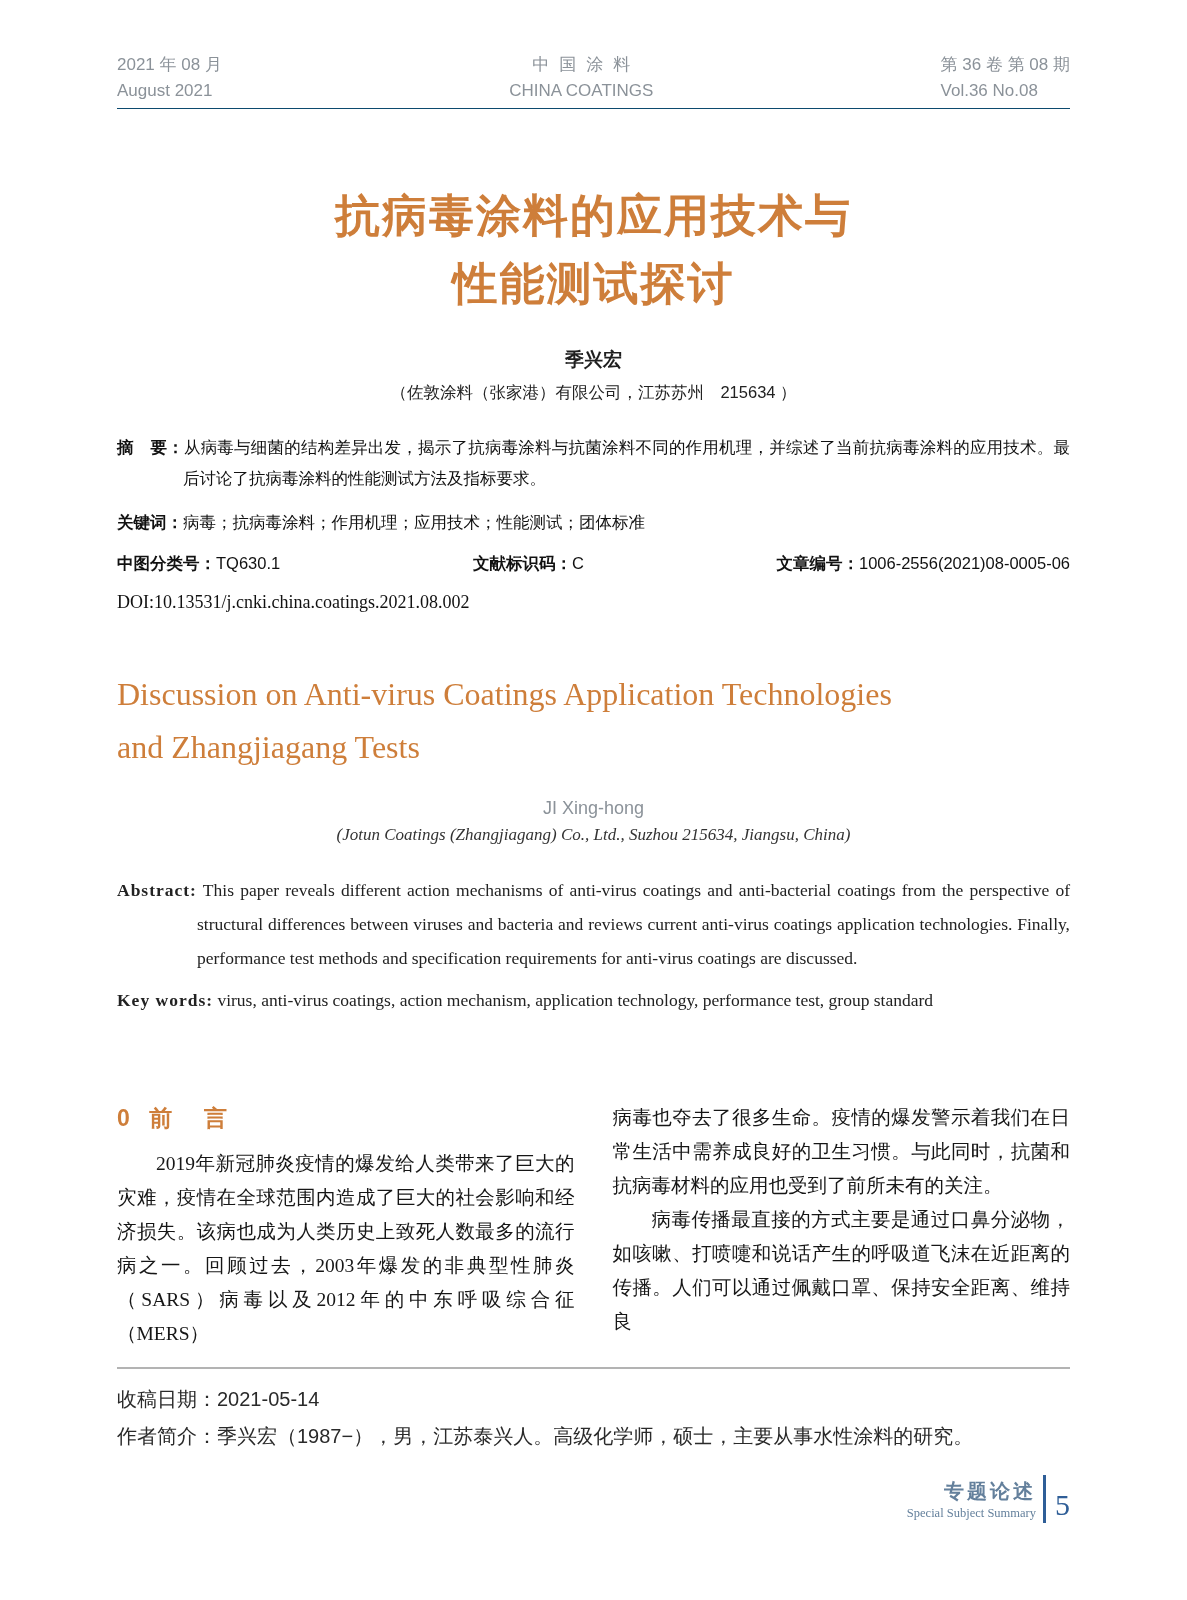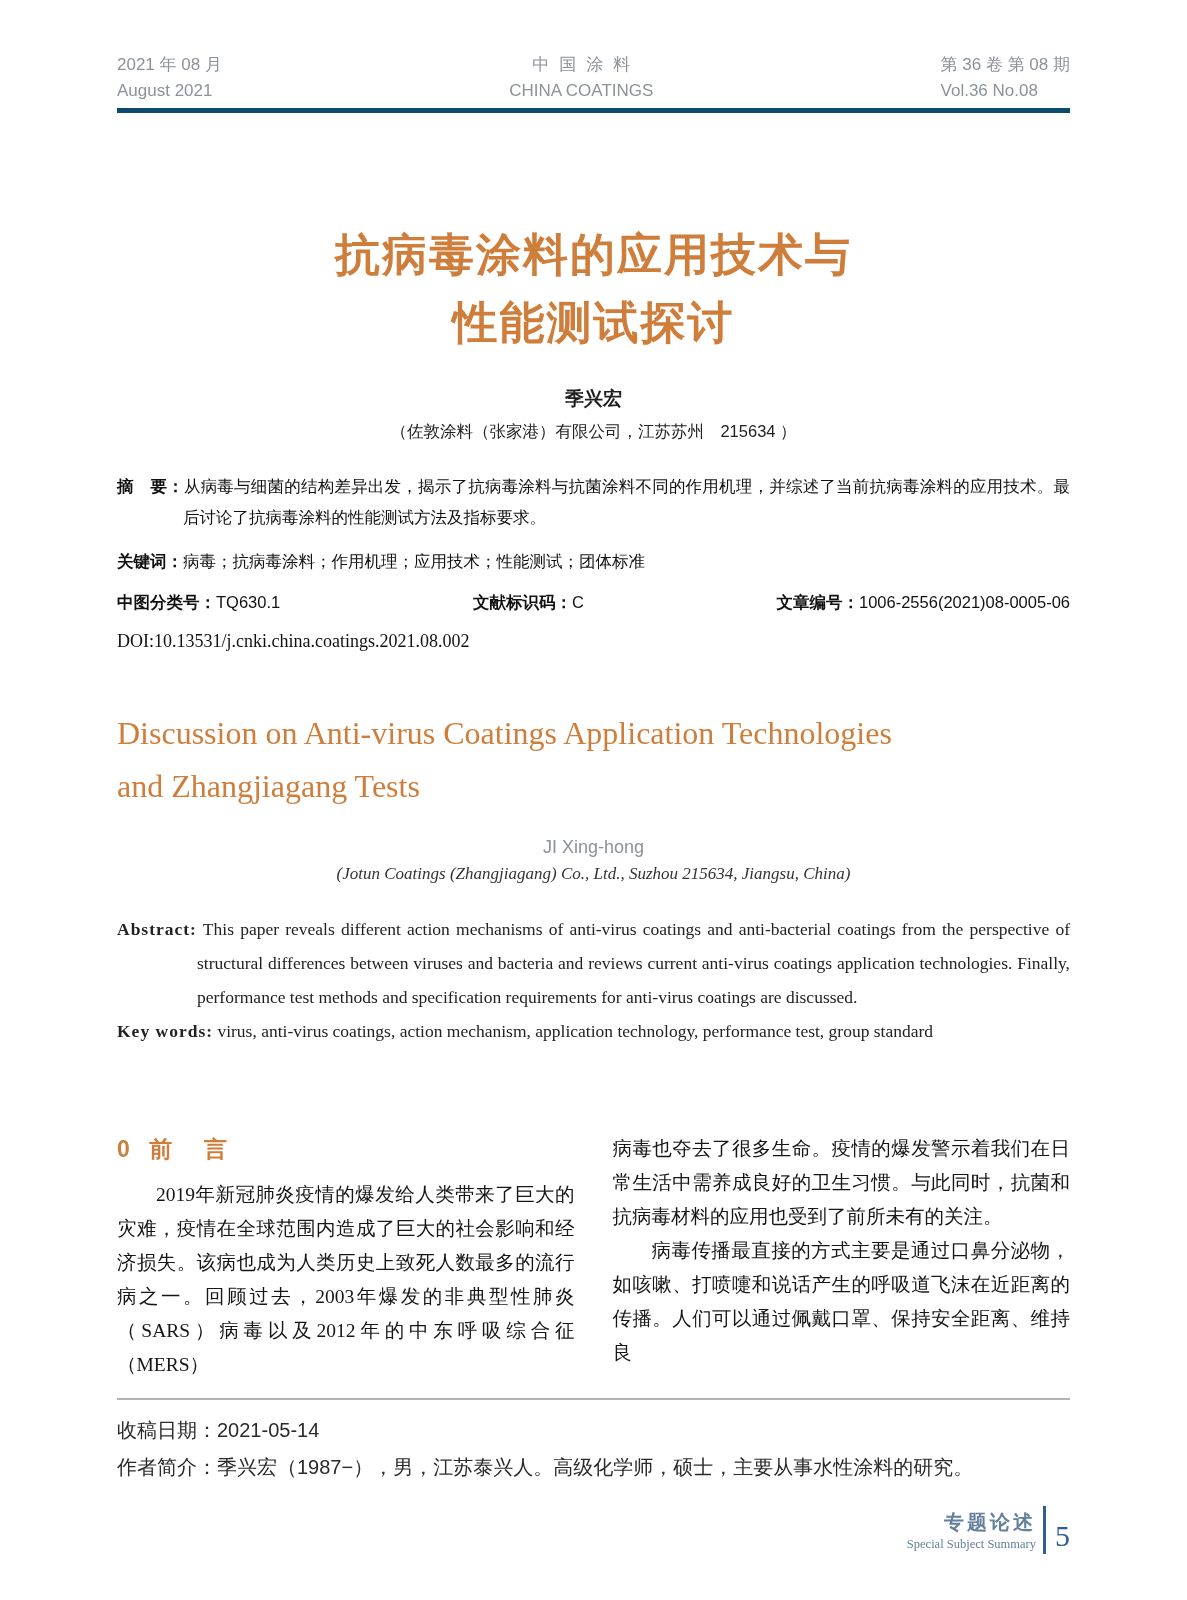--- a/index.html
+++ b/index.html
@@ -18,29 +18,29 @@
     padding:52px 117px 0 117px;
     overflow:hidden;
     font-family:"Liberation Sans",sans-serif;
     color:var(--text);
     position:relative;
   }
   
   .masthead{
     display:flex;justify-content:space-between;align-items:flex-end;
     font-size:17px;line-height:1.5;color:var(--muted);
-    padding-bottom:5px;border-bottom:5px solid #0c4a6e;
+    padding-bottom:5px;border-bottom:1px solid #0c4a6e;
   }
   .mh-col{white-space:nowrap;}
   .mh-center{text-align:center;}
   .mh-right{text-align:left;}
   .mh-journal-cn{letter-spacing:10px;margin-right:-10px;}
   
   .title-cn{
-    margin-top:108px;text-align:center;
+    margin-top:73px;text-align:center;
     font-size:45px;font-weight:700;line-height:1.5;
     color:var(--accent);letter-spacing:2px;
   }
   .author-cn{margin-top:30px;text-align:center;font-size:19px;font-weight:700;}
   .affil-cn{margin-top:9px;text-align:center;font-size:16.5px;color:#222;}
   
   .abstract-block{margin-top:28px;font-size:16.5px;line-height:1.85;color:#111;}
   .hang-cn{padding-left:66px;text-indent:-66px;text-align:justify;}
   .lbl{font-weight:700;}
   .kw{margin-top:14px;}
@@ -53,21 +53,21 @@
     font-size:32px;font-weight:400;line-height:1.65;
     color:var(--accent);
   }
   .author-en{margin-top:24px;text-align:center;font-size:18px;color:var(--muted);}
   .affil-en{margin-top:6px;text-align:center;font-family:"Liberation Serif",serif;
     font-style:italic;font-size:17px;color:#333;}
   .abstract-en{margin-top:28px;font-family:"Liberation Serif",serif;
     font-size:17.5px;line-height:1.95;color:#222;}
   .hang-en{padding-left:80px;text-indent:-80px;text-align:justify;}
   .lbl-en{font-weight:700;letter-spacing:1px;}
-  .kw-en{margin-top:0;}
+  .kw-en{margin-top:8px;}
   
   .columns{margin-top:84px;display:flex;gap:38px;}
   .col{flex:1 1 0;font-family:"Liberation Serif",serif;font-size:19.5px;
     line-height:34px;text-align:justify;color:#161616;}
   .sec-head{
     font-family:"Liberation Sans",sans-serif;
     color:var(--accent);font-size:23px;font-weight:700;
     margin-bottom:12px;letter-spacing:1px;
   }
   .sec-num{margin-right:0.8em;}

